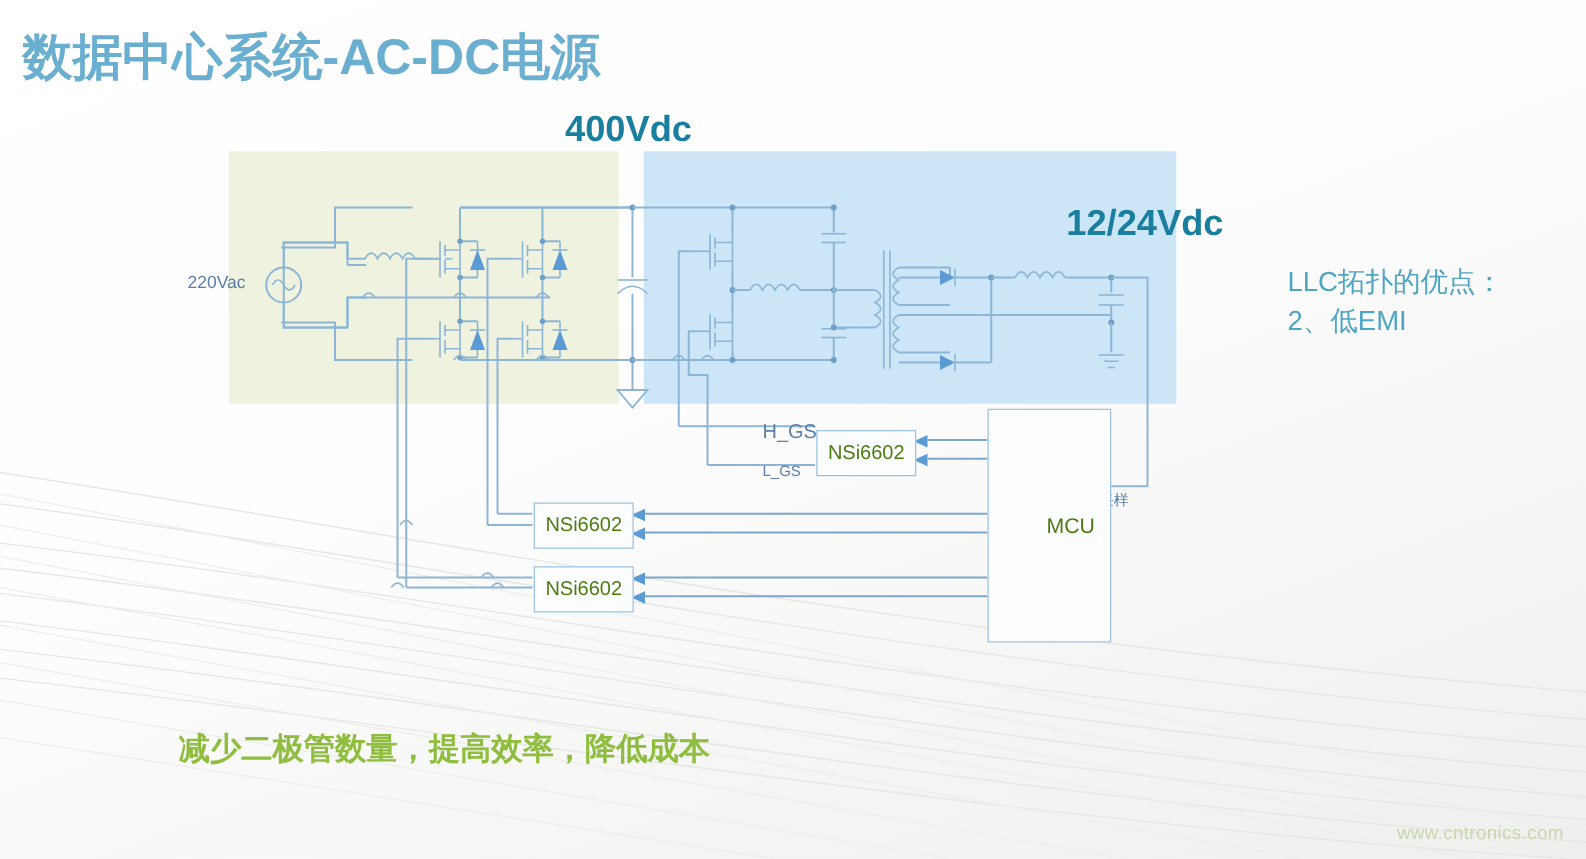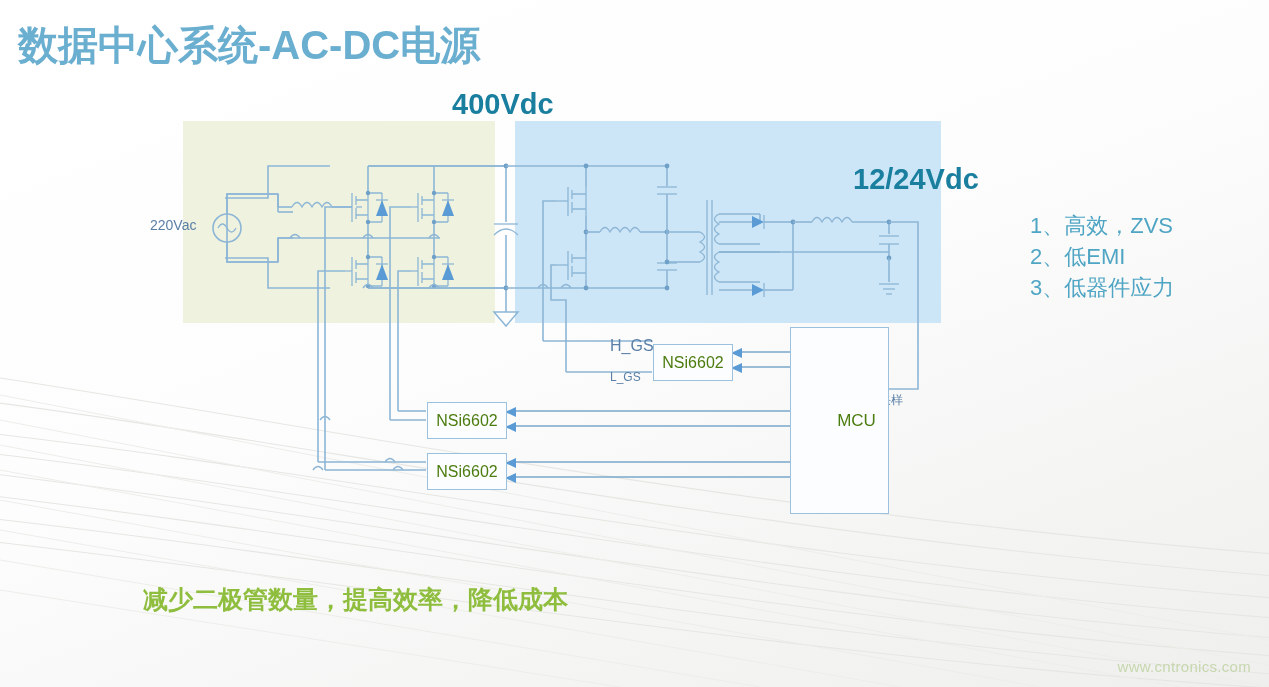--- a/index.html
+++ b/index.html
@@ -388,23 +388,22 @@
   <div class="clabel" id="lbl-hgs">H_GS</div>
   <div class="clabel" id="lbl-lgs">L_GS</div>
   <div class="clabel" id="lbl-sample">输出采样</div>
 
   <div class="ic-box" id="ic-1">NSi6602</div>
   <div class="ic-box" id="ic-2">NSi6602</div>
   <div class="ic-box" id="ic-3">NSi6602</div>
   <div class="ic-box" id="mcu">MCU</div>
 
   <div id="notes-right">
-    <div>1、高效，ZVS</div>
+    <div>LLC拓扑的优点：</div>
     <div>2、低EMI</div>
-    <div>3、低器件应力</div>
   </div>
 
   <div id="notes-bottom">
     <div>减少二极管数量，提高效率，降低成本</div>
   </div>
 
   <div id="watermark">www.cntronics.com</div>
 </div>
 
 </body></html>

